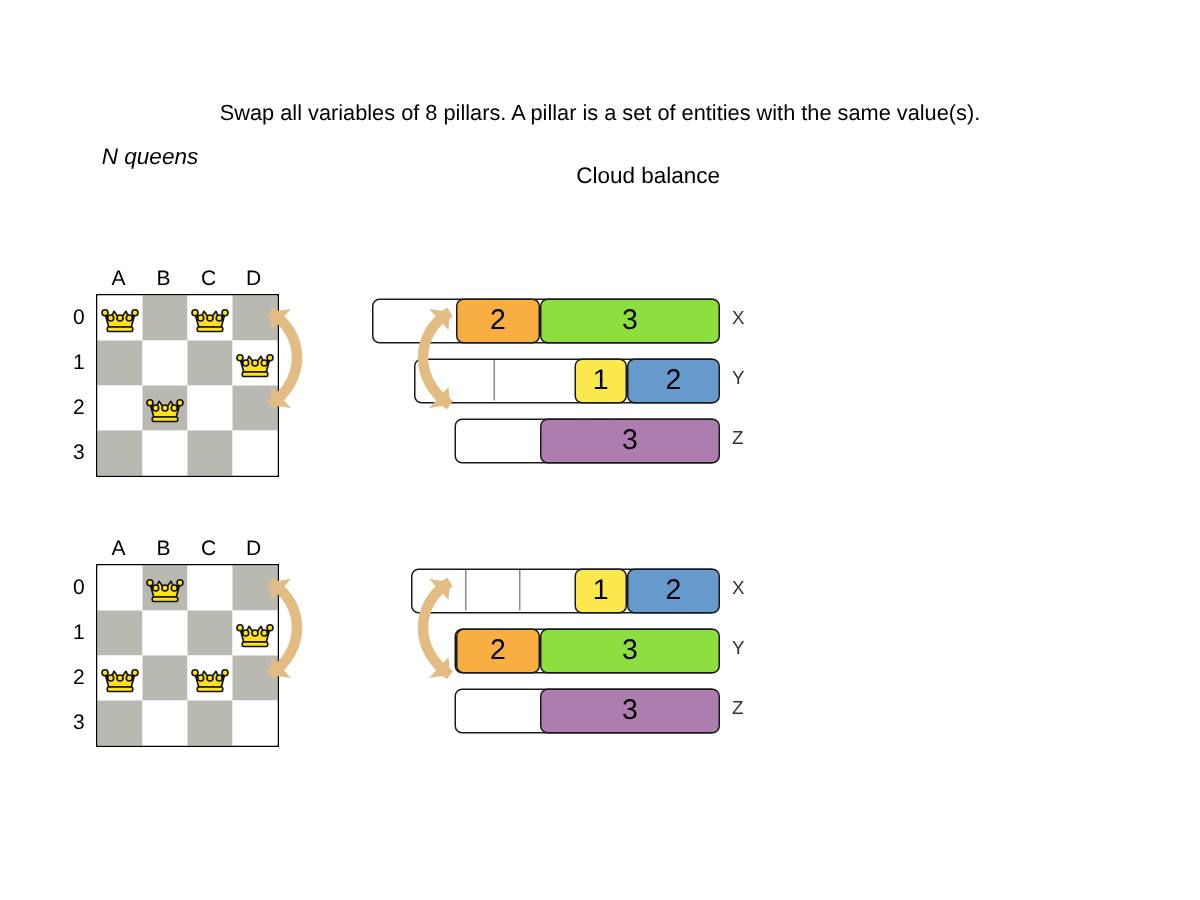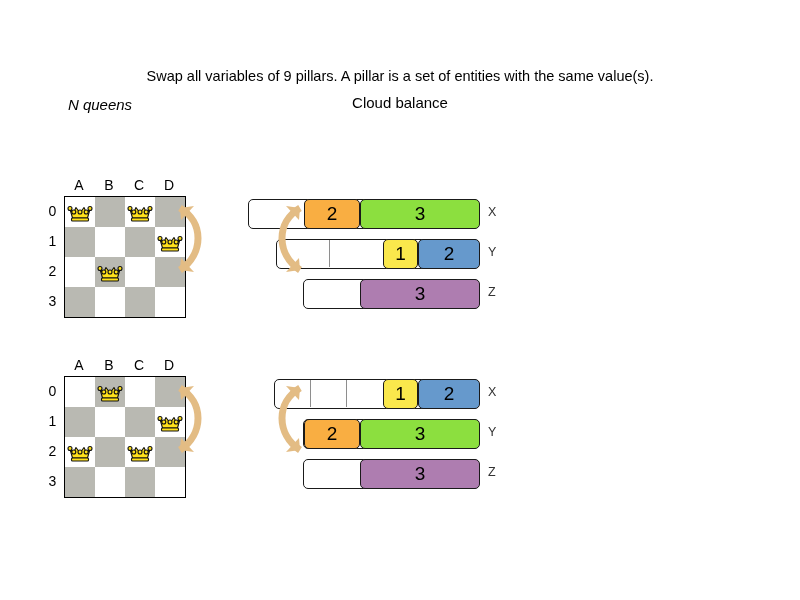--- a/index.html
+++ b/index.html
@@ -15,21 +15,21 @@
     font-size:38px;font-weight:400;letter-spacing:0px;
   }
   .subtitle{
     position:absolute;left:0;top:68px;width:800px;text-align:center;
     font-size:14.5px;font-weight:400;
   }
   .section-head{
     position:absolute;font-size:15px;font-weight:400;text-align:center;
   }
   #nq-head{left:20px;top:96px;width:160px;font-style:italic;}
-  #cb-head{left:320px;top:94px;width:160px;}
+  #cb-head{left:320px;top:109px;width:160px;text-align:right;}
 
   
   .board-wrap{position:absolute;}
   .files{position:absolute;left:44px;top:-19px;width:122px;height:17px;}
   .file-lbl{
     position:absolute;width:30px;text-align:center;
     font-size:14px;line-height:17px;
   }
   .ranks{position:absolute;left:24px;top:0;width:17px;height:122px;}
   .rank-lbl{
@@ -67,21 +67,21 @@
   }
 
   
   .arrow{position:absolute;}
 </style>
 </head>
 <body>
 
 <div class="page">
 
-  <div class="subtitle">Swap all variables of 9 pillars. A pillar is a set of entities with the same value(s).</div>
+  <div class="subtitle">Swap all variables of 8 pillars. A pillar is a set of entities with the same value(s).</div>
 
   <div class="section-head" id="nq-head">N queens</div>
   <div class="section-head" id="cb-head">Cloud balance</div>
 
   <div id="boards-host">
       <div class="board-wrap" style="left: 20px; top: 196px;">
         <div class="files">
           <div class="file-lbl" style="left: 0px;">A</div>
           <div class="file-lbl" style="left: 30px;">B</div>
           <div class="file-lbl" style="left: 60px;">C</div>

